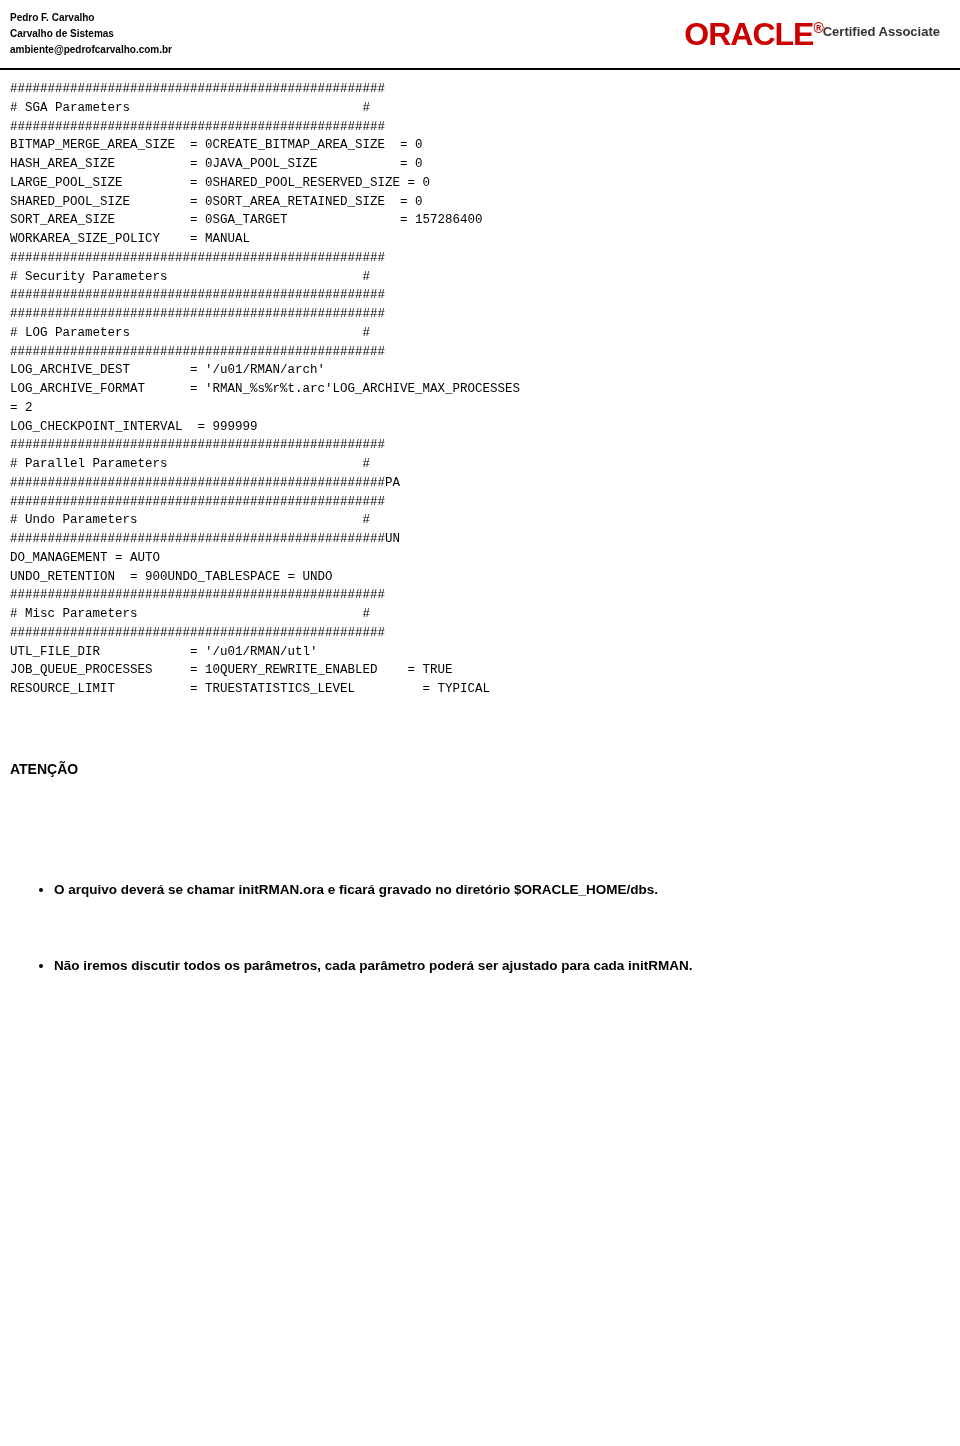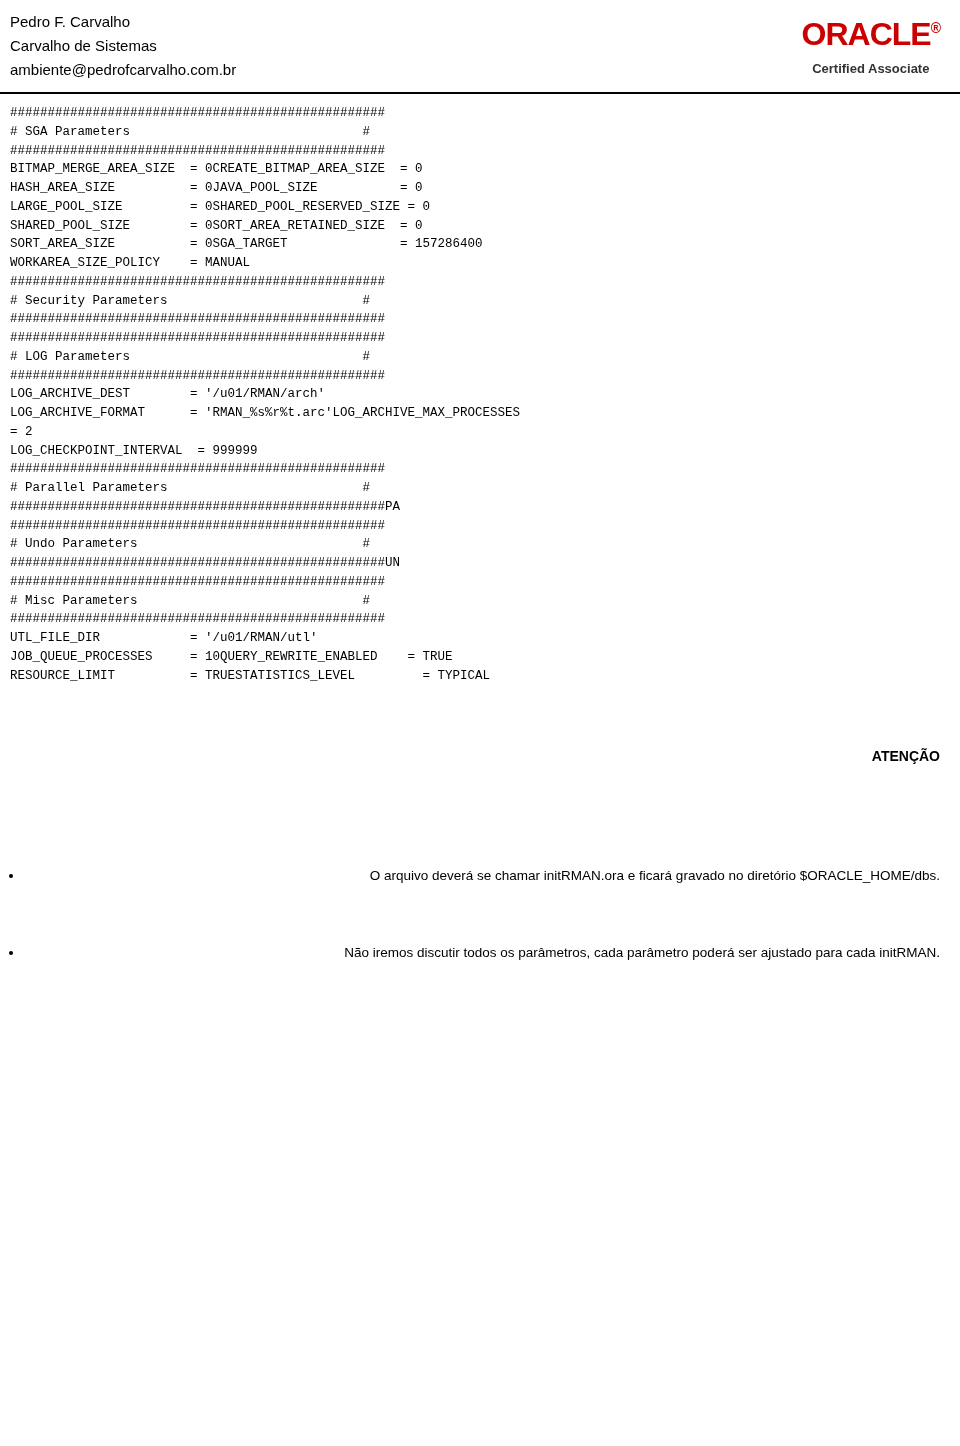--- a/index.html
+++ b/index.html
@@ -14,28 +14,29 @@
     .header {
       display: flex;
       justify-content: space-between;
       align-items: center;
       border-bottom: 2px solid #000;
       padding: 10px 20px 10px 10px;
       margin-bottom: 0;
     }
 
     .header-left {
-      font-size: 15px;
+      font-size: 10px;
       line-height: 1.6;
+      font-weight: bold;
     }
 
     .header-right {
       display: flex;
-      flex-direction: column;
-      align-items: center;
+      flex-direction: row;
+      align-items: flex-start;
       text-align: center;
     }
 
     .oracle-logo {
       font-size: 32px;
       font-weight: bold;
       color: #cc0000;
       font-family: Arial, sans-serif;
       letter-spacing: -1px;
     }
@@ -59,33 +60,33 @@
       font-family: 'Courier New', Courier, monospace;
       line-height: 1.5;
       white-space: pre-wrap;
       word-break: break-all;
     }
 
     .attention-section {
       margin-top: 20px;
       font-family: Arial, sans-serif;
       font-size: 13.5px;
-      text-align: right;
     }
 
     .attention-title {
       font-size: 14px;
       font-weight: bold;
       margin-bottom: 12px;
     }
 
     .bullet-list {
       list-style: disc;
-      margin-left: 14px;
+      margin-left: 44px;
       line-height: 1.7;
+      font-weight: bold;
     }
 
     .bullet-list li {
       margin-bottom: 8px;
     }
   </style>
 </head>
 <body>
 
 <div class="header">
@@ -120,20 +121,22 @@
 </span><span>LOG_ARCHIVE_DEST        = '/u01/RMAN/arch'
 LOG_ARCHIVE_FORMAT      = 'RMAN_%s%r%t.arc'LOG_ARCHIVE_MAX_PROCESSES
 = 2
 LOG_CHECKPOINT_INTERVAL  = 999999
 </span><span>##################################################
 # Parallel Parameters                          #
 ##################################################PA
 </span><span>##################################################
 # Undo Parameters                              #
 ##################################################UN
+</span><span>DO_MANAGEMENT = AUTO
+UNDO_RETENTION  = 900UNDO_TABLESPACE = UNDO
 </span><span>##################################################
 # Misc Parameters                              #
 ##################################################
 </span><span>UTL_FILE_DIR            = '/u01/RMAN/utl'
 JOB_QUEUE_PROCESSES     = 10QUERY_REWRITE_ENABLED    = TRUE
 RESOURCE_LIMIT          = TRUESTATISTICS_LEVEL         = TYPICAL
 </span><div class="attention-section">
   <div class="attention-title">ATENÇÃO</div>
   <ul class="bullet-list">
     <li>O arquivo deverá se chamar initRMAN.ora e ficará gravado no diretório $ORACLE_HOME/dbs.</li>

